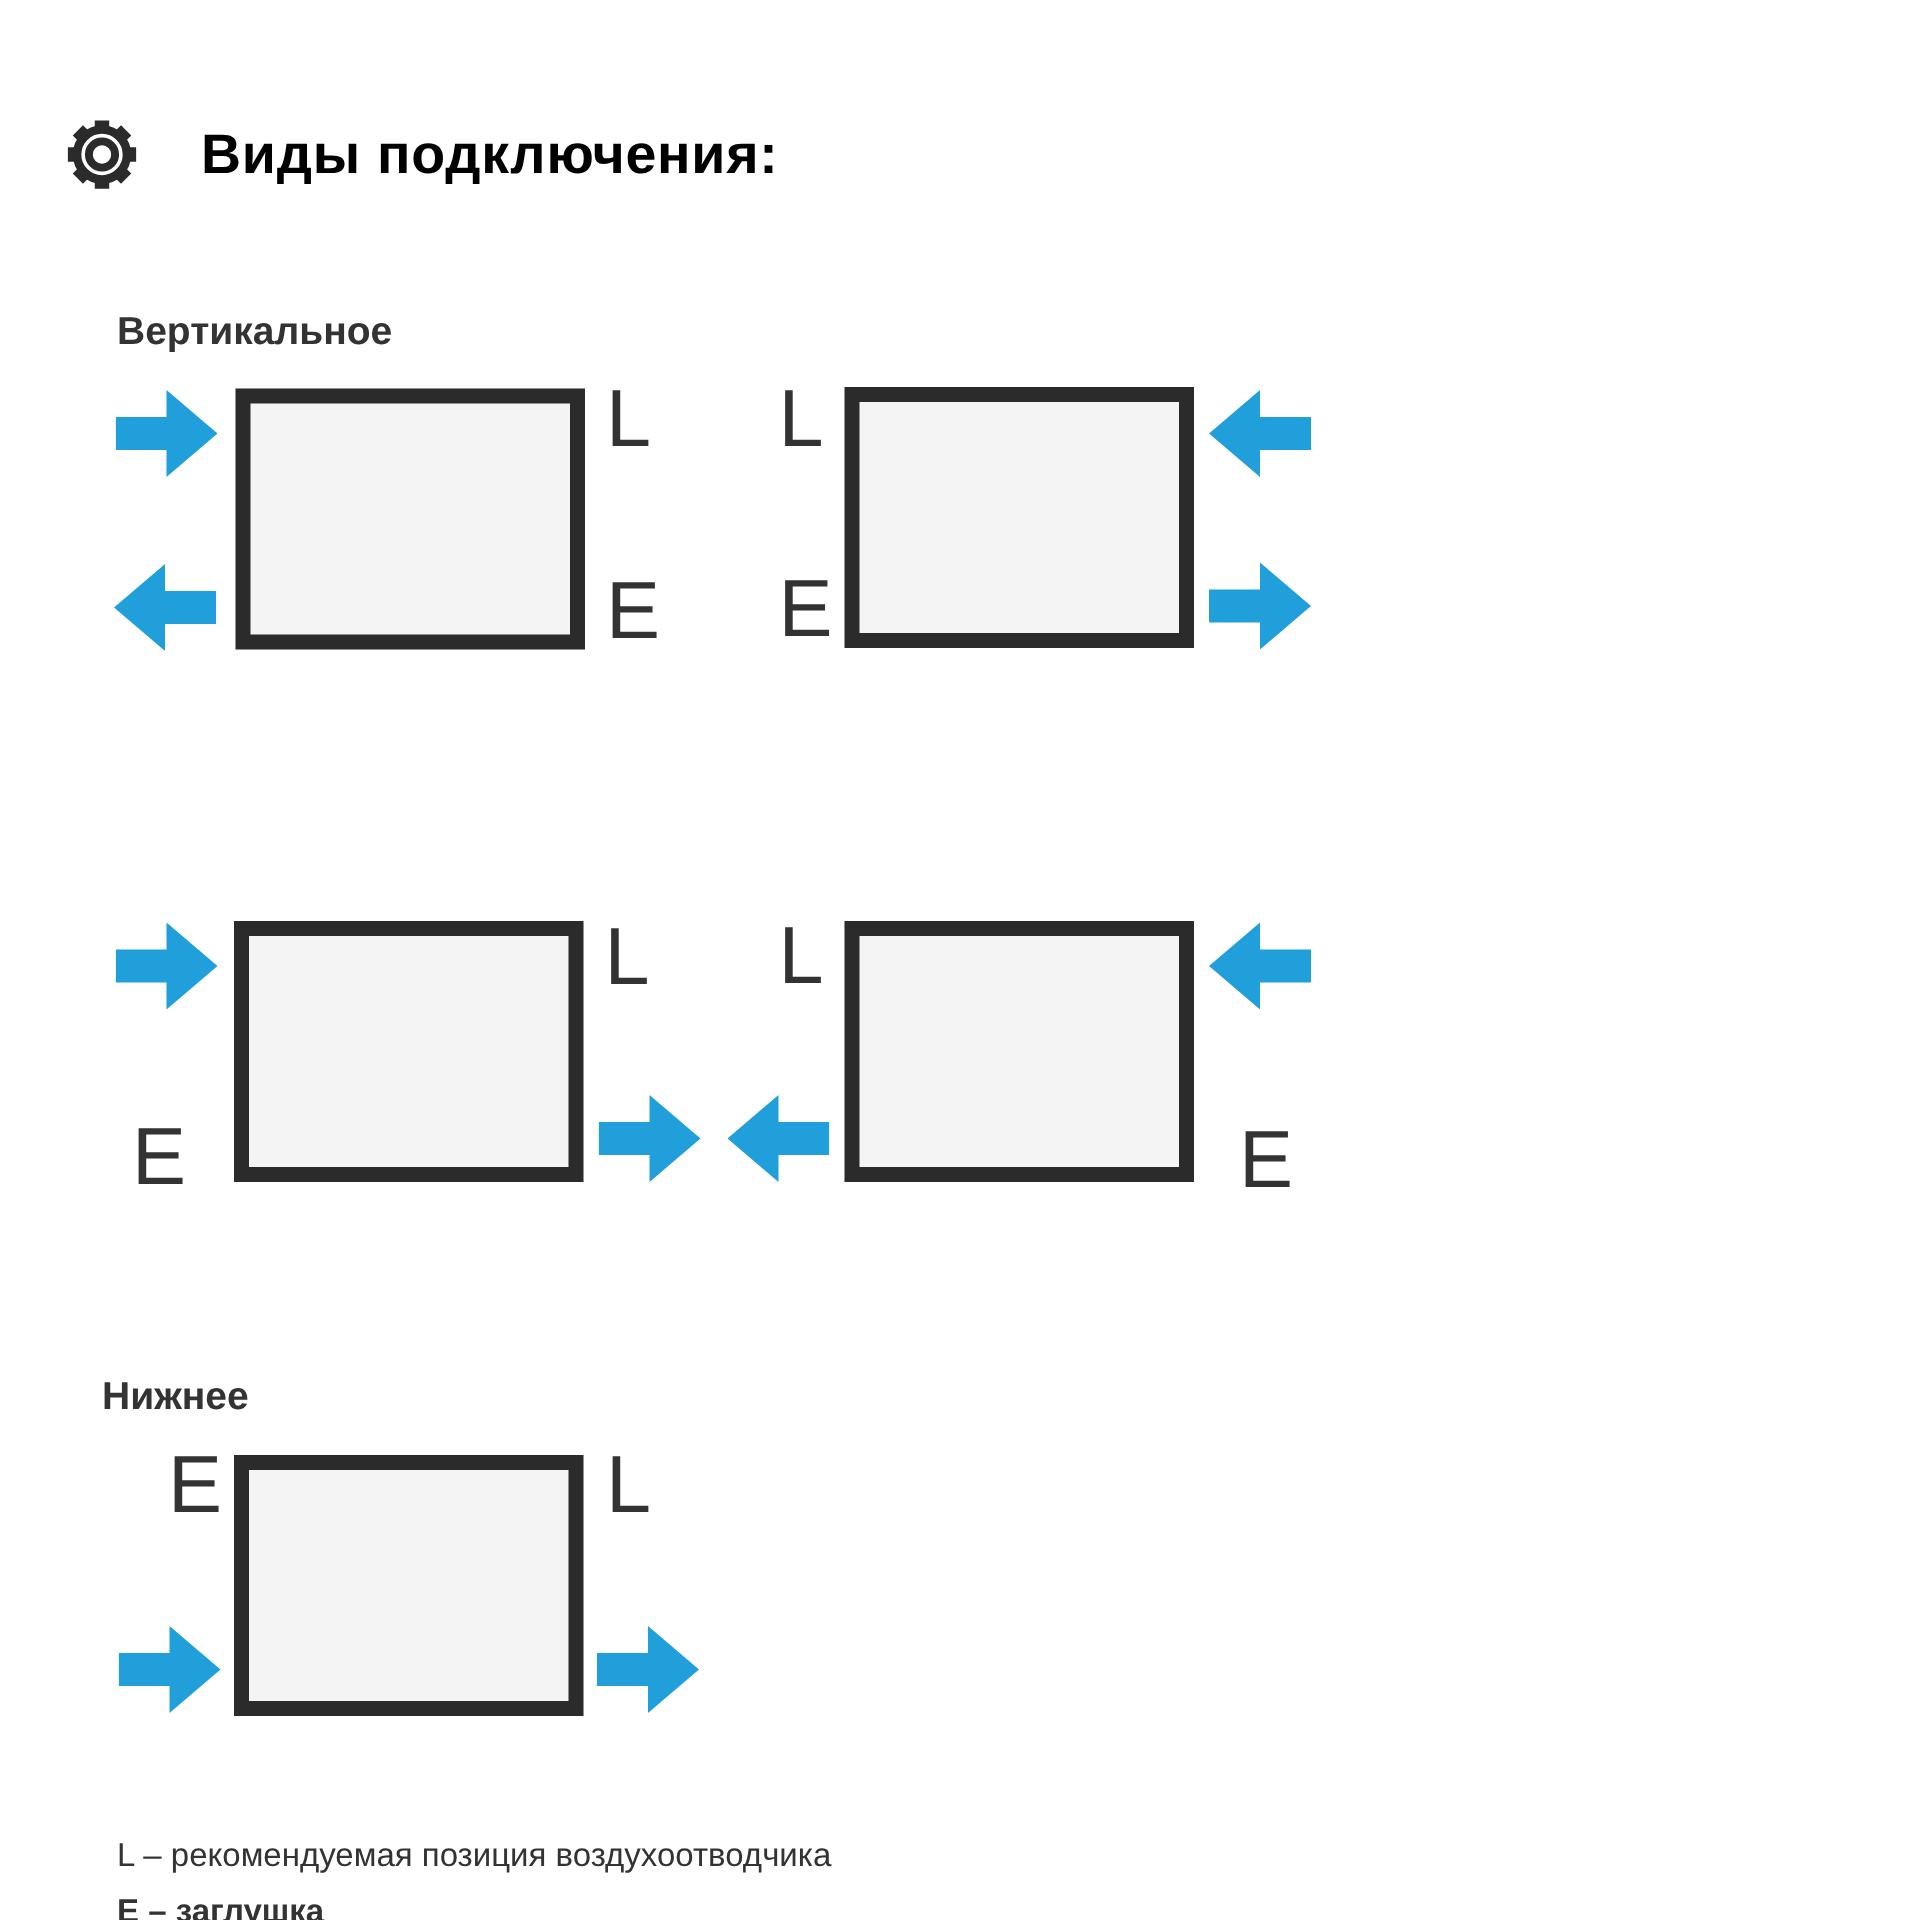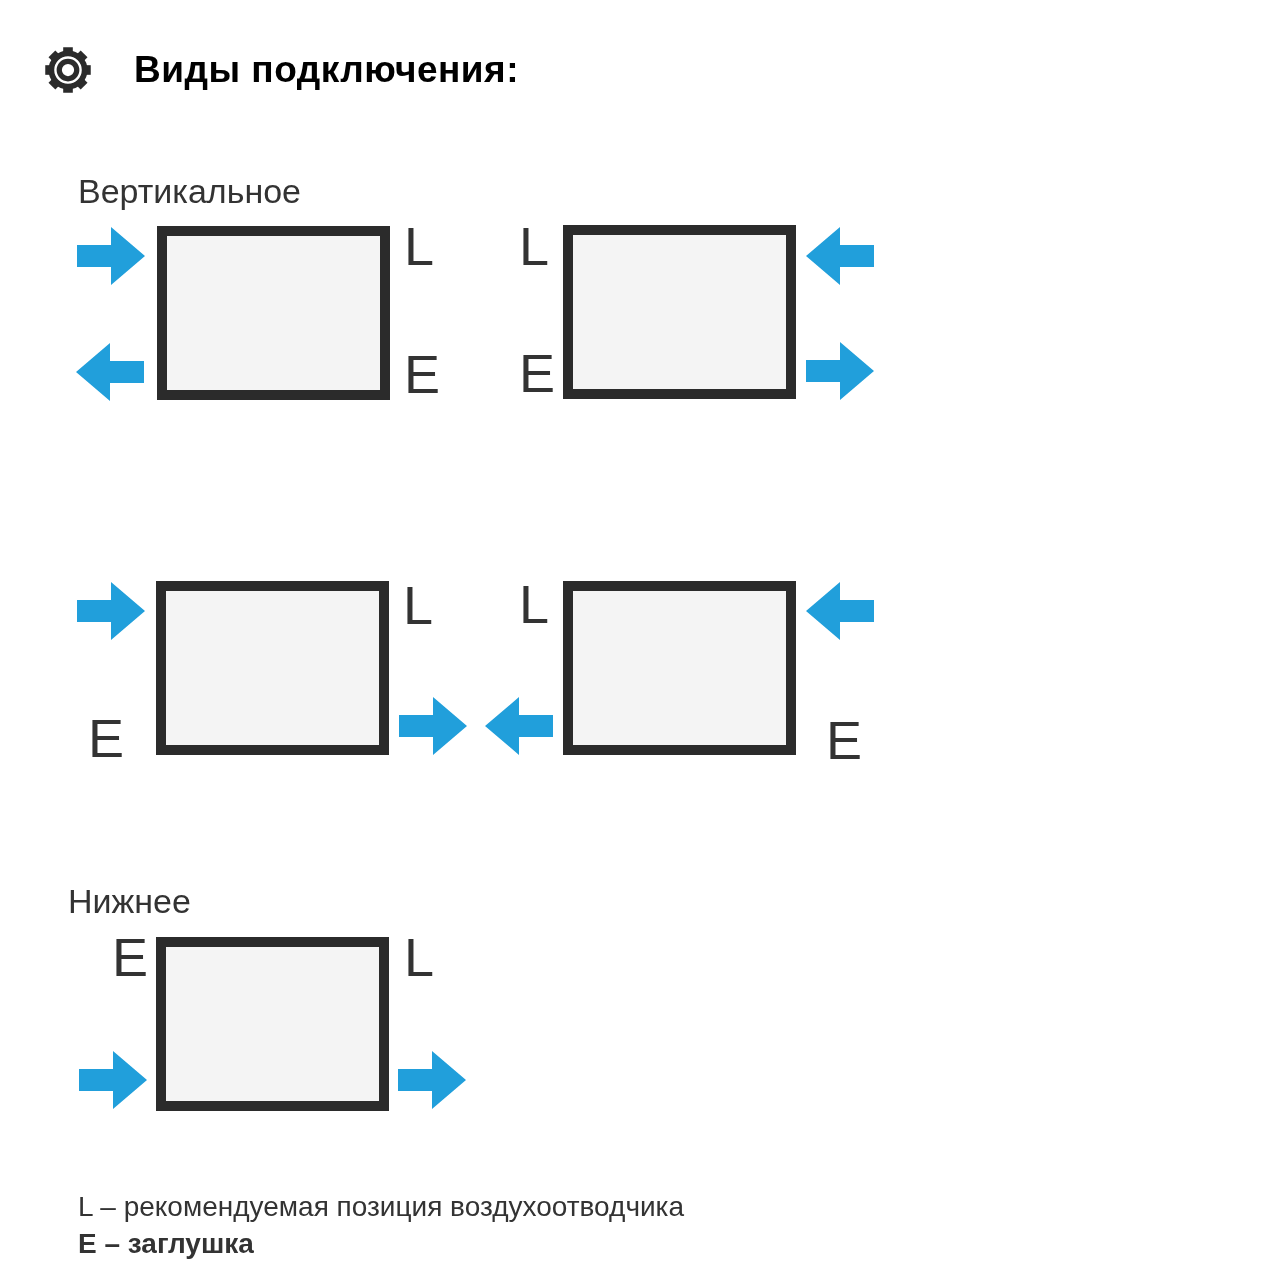--- a/index.html
+++ b/index.html
@@ -1,27 +1,27 @@
 <!DOCTYPE html>
 <html style="--blue: #219FDB; --border: #2B2B2B; --fill: #F4F4F4; --text: #333333;"><head>
 <meta charset="utf-8">
 <style>
   html,body{margin:0;padding:0;background:#ffffff;}
   .canvas{position:relative;width:1280px;height:1280px;background:#ffffff;
           font-family:"Liberation Sans",sans-serif;overflow:hidden;}
-  .abs{position:absolute;}
+  .abs{position:absolute;margin-top:33px;}
   .page-title{font-size:37px;font-weight:700;color:#000;line-height:1;white-space:nowrap;letter-spacing:.5px;}
-  .section-title{font-size:34px;font-weight:400;color:var(--text,#333);line-height:1;white-space:nowrap;}
+  .section-title{font-size:26px;font-weight:700;color:var(--text,#333);line-height:1;white-space:nowrap;}
   .radiator{box-sizing:border-box;width:233px;height:174px;
             border:10px solid var(--border,#2b2b2b);background:var(--fill,#f4f4f4);}
   .port-label{font-size:54px;font-weight:400;color:var(--text,#333);line-height:1;}
   .arrow{width:68px;height:58px;background:var(--blue,#219fdb);}
   .arrow-right{clip-path:polygon(0 31%,50% 31%,50% 0,100% 50%,50% 100%,50% 69%,0 69%);}
   .arrow-left{clip-path:polygon(100% 31%,50% 31%,50% 0,0 50%,50% 100%,50% 69%,100% 69%);}
-  .legend-line{font-size:28px;font-weight:400;color:var(--text,#333);line-height:1;white-space:nowrap;}
+  .legend-line{font-size:22px;font-weight:400;color:var(--text,#333);line-height:1;white-space:nowrap;}
   .gear-svg{display:block;}
   .gear-svg line{stroke:var(--border,#2b2b2b);stroke-width:11;}
   .gear-svg circle{stroke:var(--border,#2b2b2b);fill:#ffffff;}
 </style>
 </head>
 <body>
 
 <div class="canvas">
 
   <div class="abs" style="left:40px;top:42px;">

